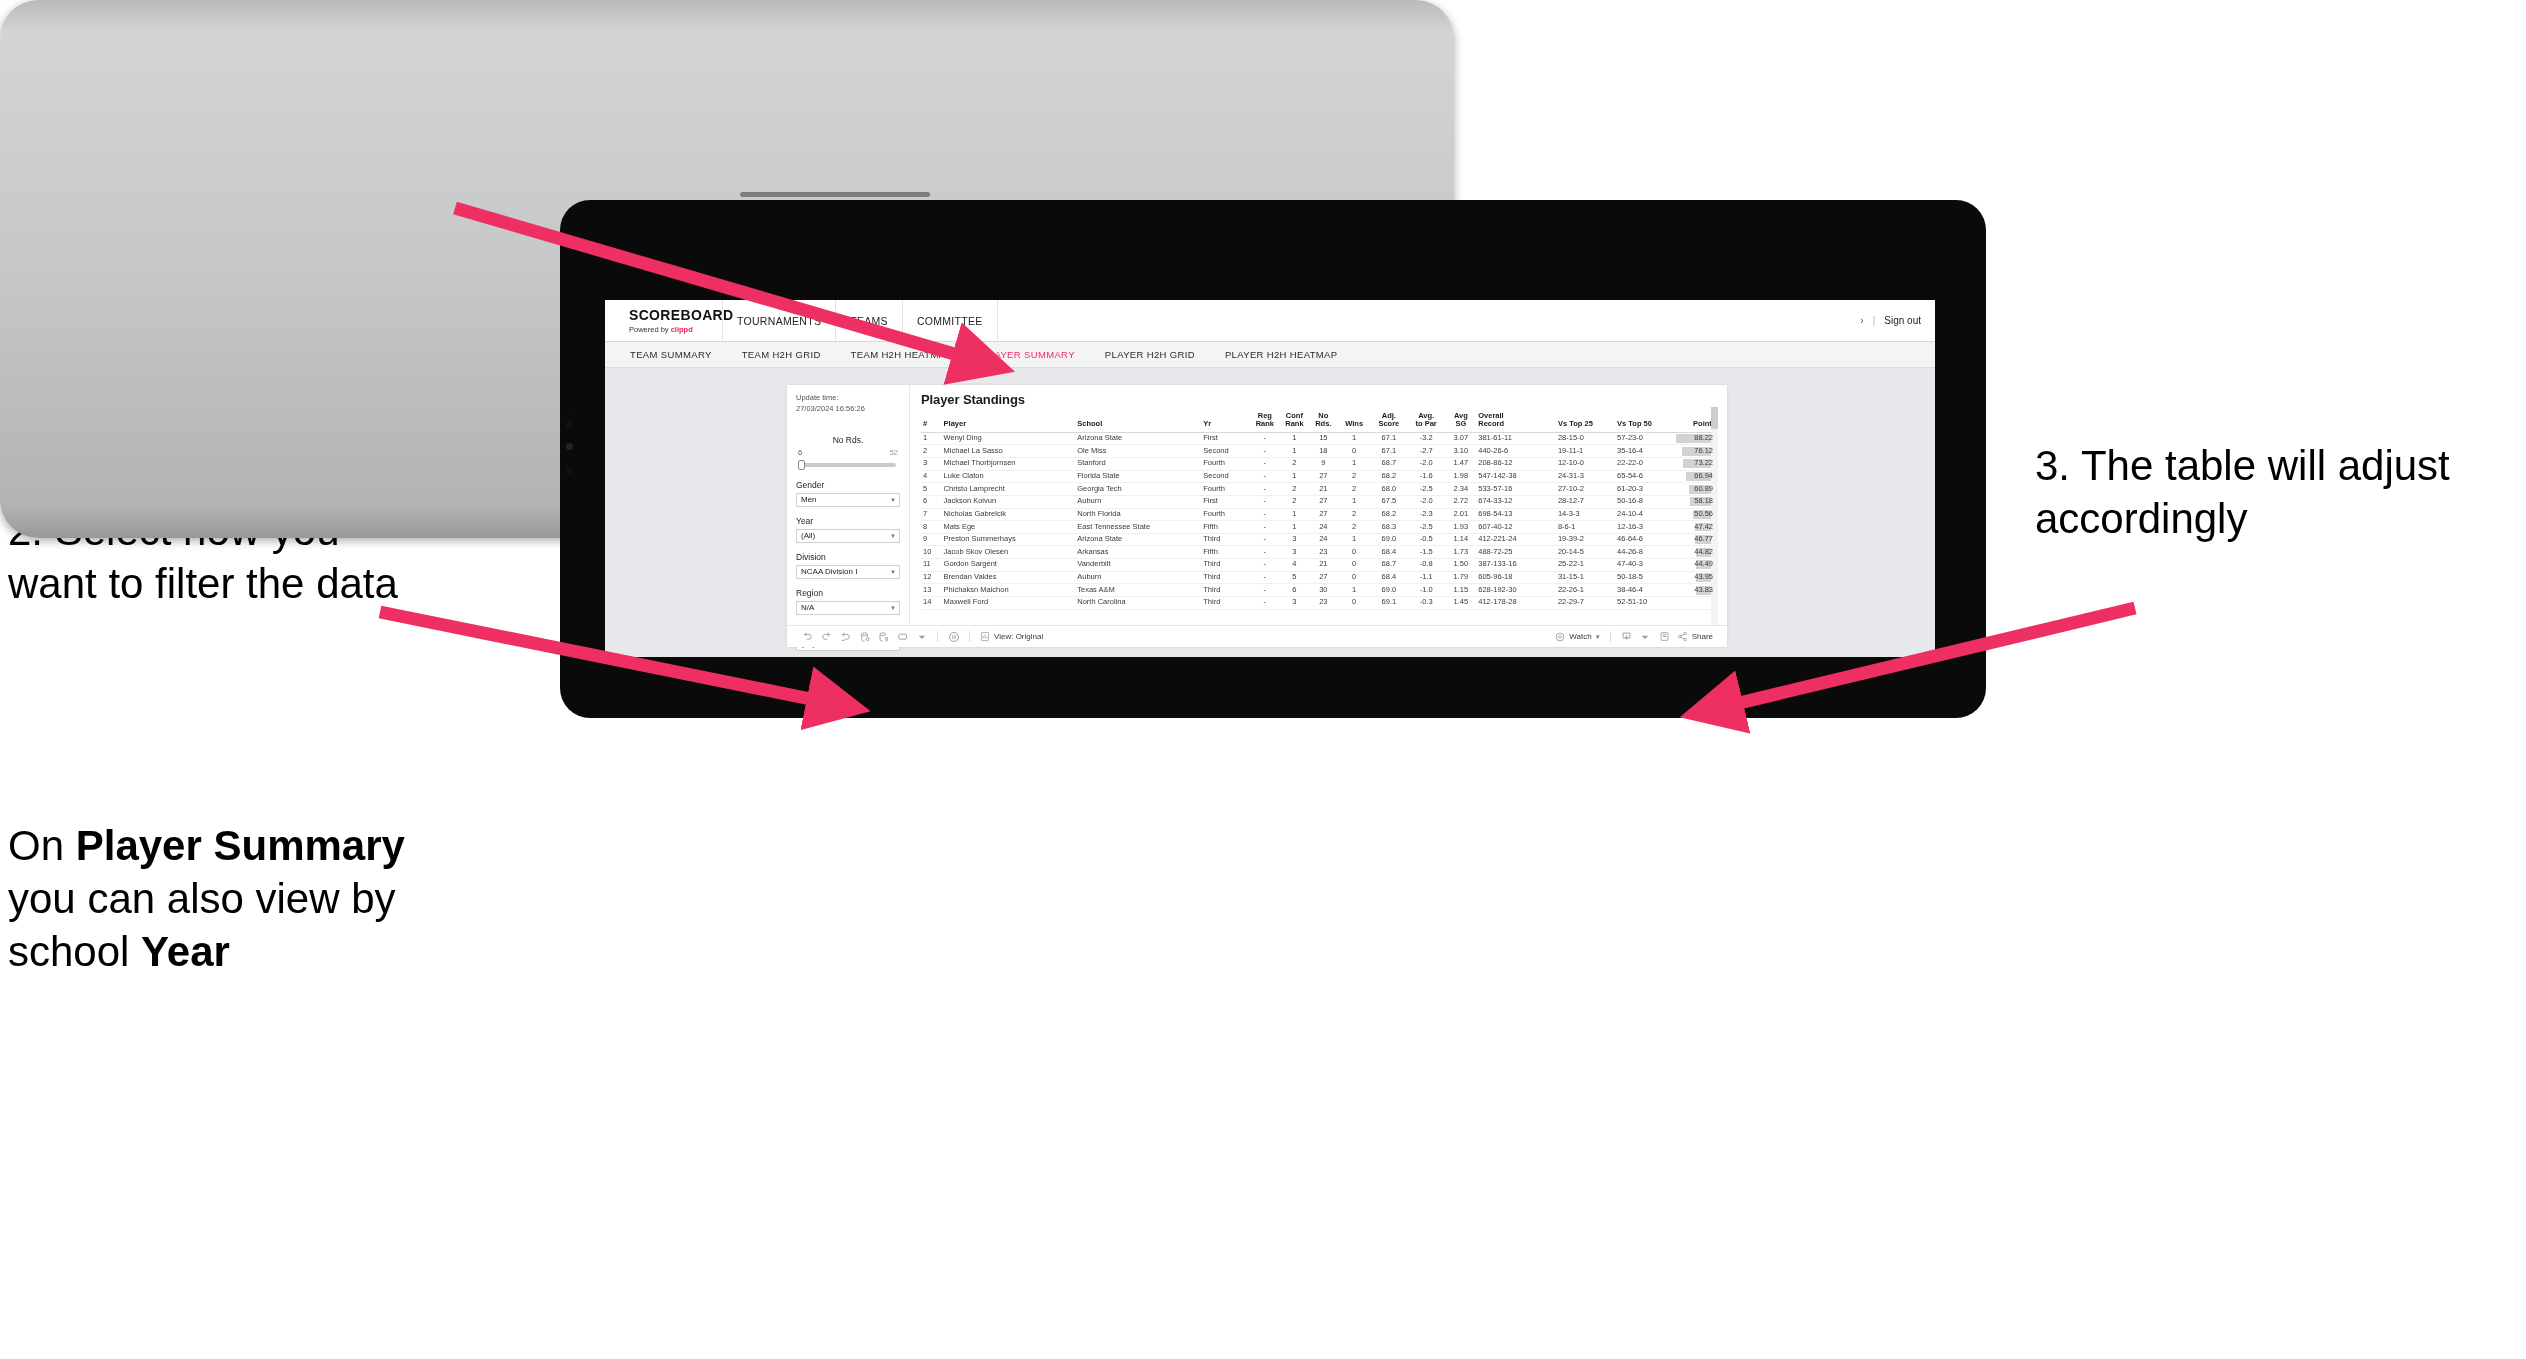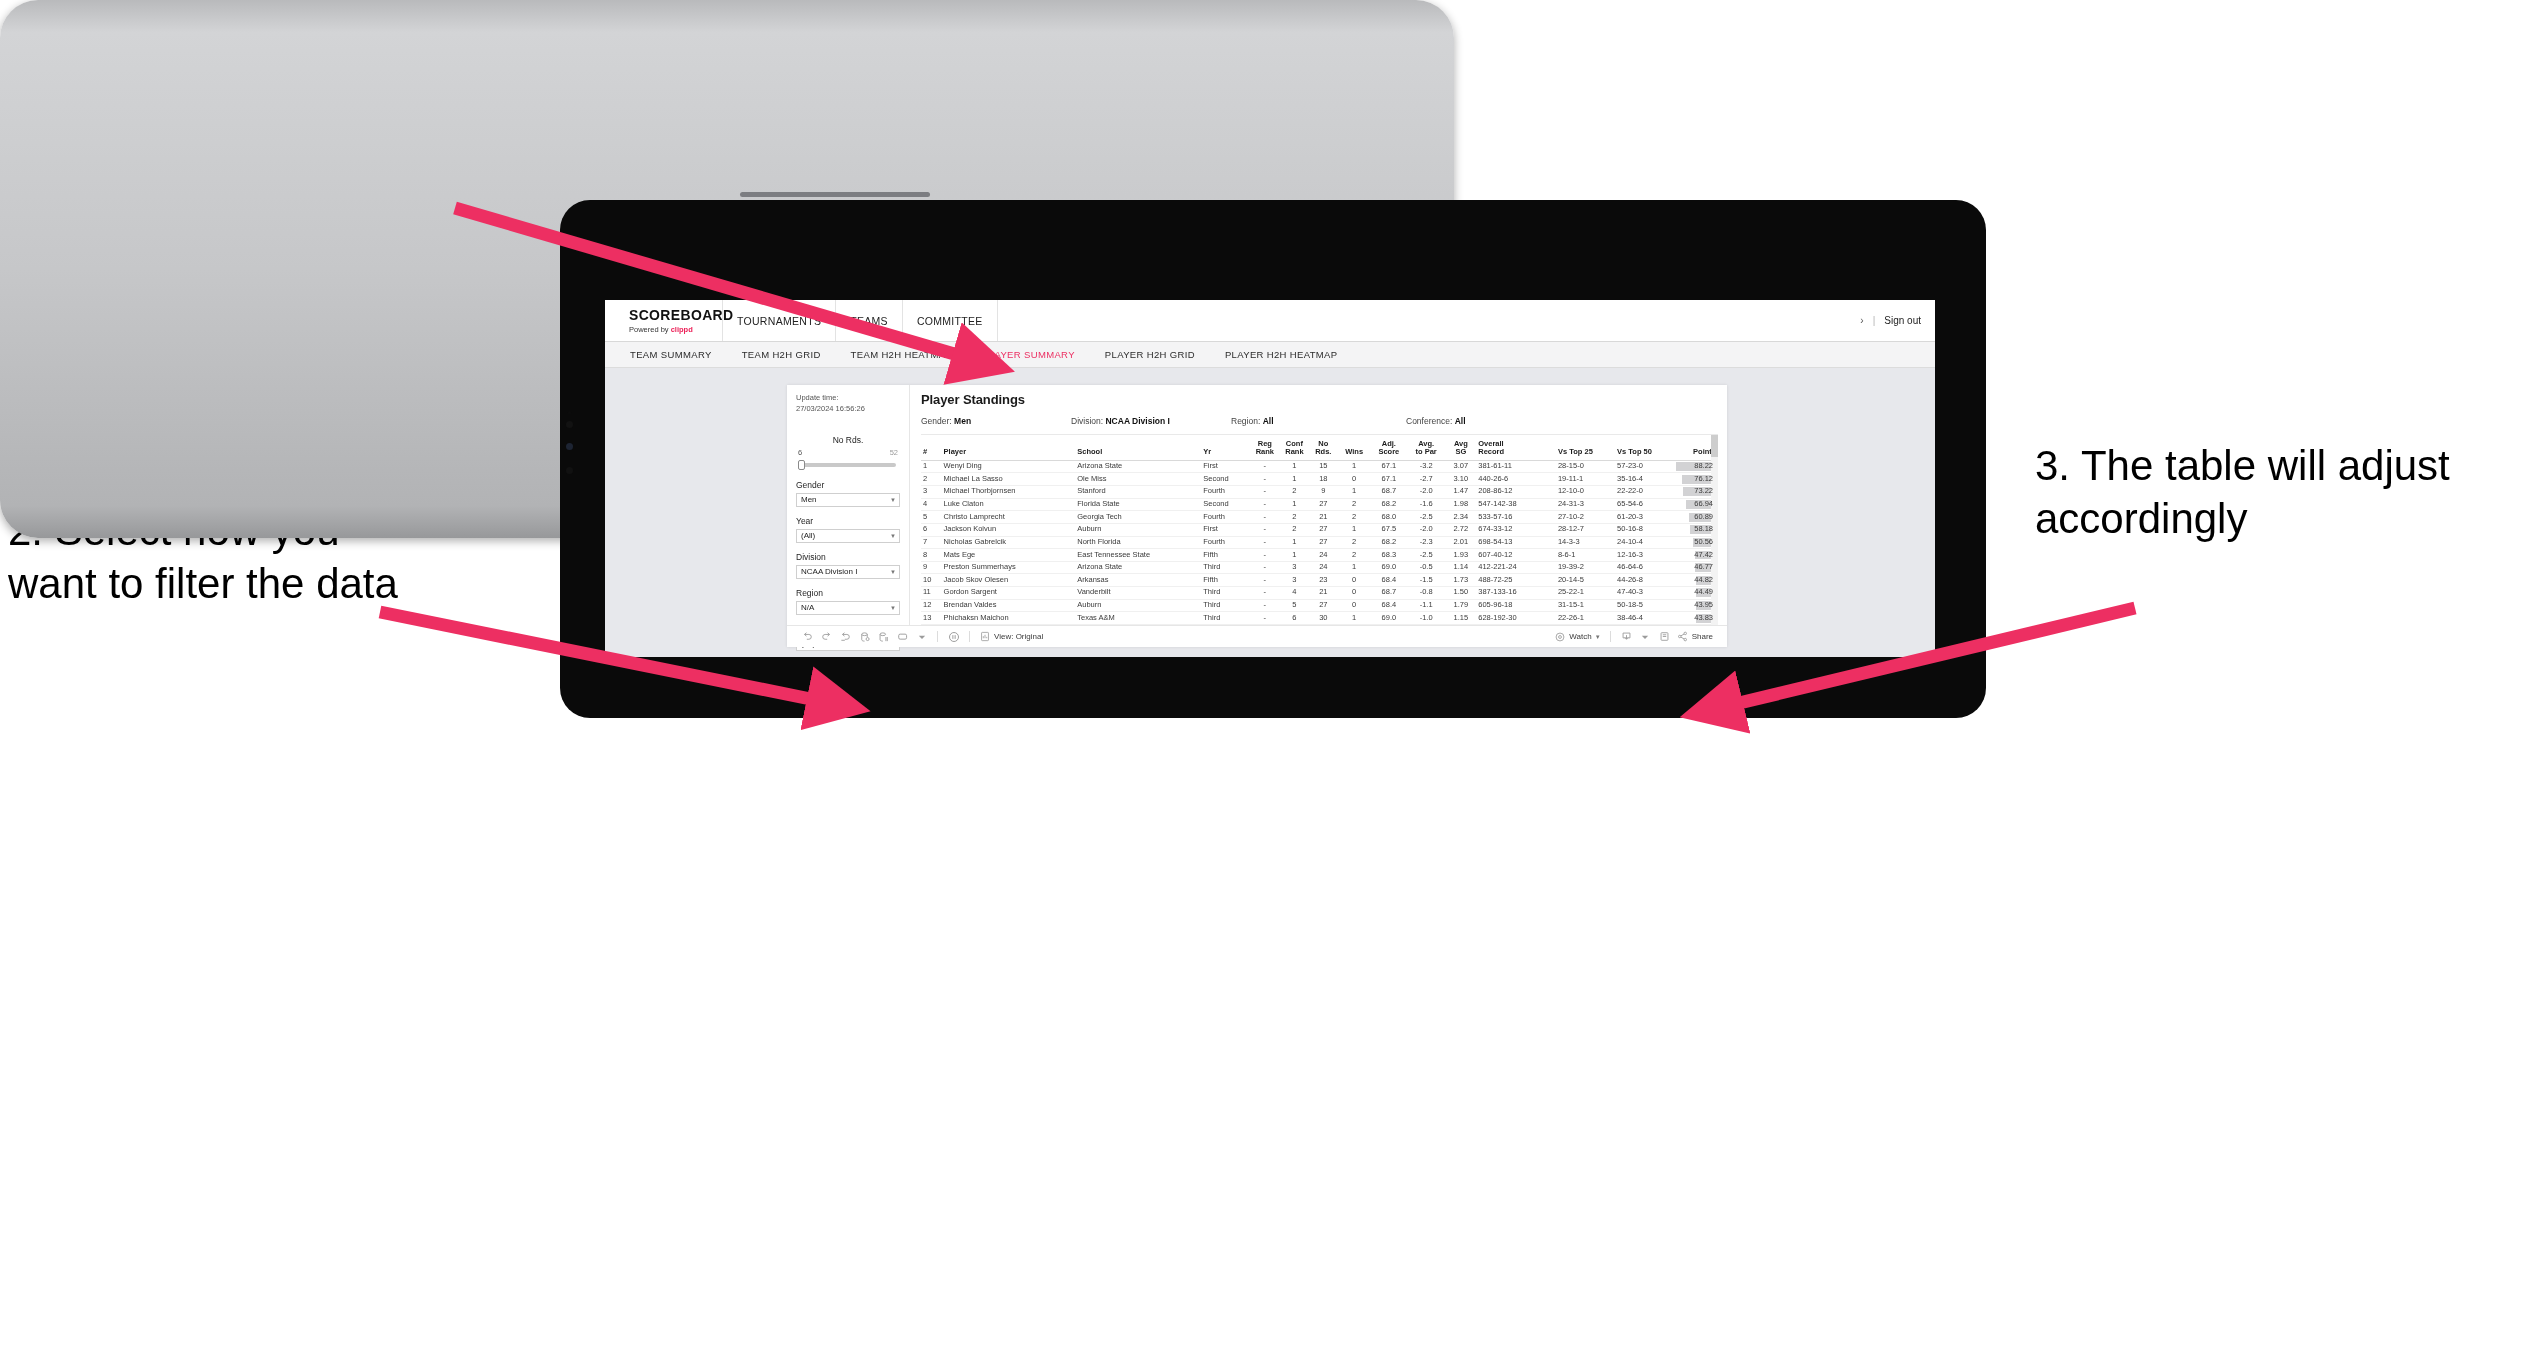--- a/index.html
+++ b/index.html
@@ -238,20 +238,21 @@
 
   <div class="anno" id="anno-1">
     <span class="num">1.</span>
     <span class="body">
       <span>To see a Player’s rankings summary click </span><b>PLAYER SUMMARY</b>
     </span>
   </div>
 
   <div class="anno" id="anno-2">2. Select how you want to filter the data</div>
 
+  <div class="anno" id="anno-3"><span>On </span><b>Player Summary</b><span> you can also view by school </span><b>Year</b></div>
 
   <div class="anno" id="anno-4">3. The table will adjust accordingly</div>
 
   <div id="tablet-shell"></div>
   <div id="tablet-speaker"></div>
   <div id="tablet-screen"></div>
   <div id="tablet-cam"></div>
 
   <div id="app">
 
@@ -337,26 +338,20 @@
             <div class="filter-select">
               <span>(All)</span>
               <span class="caret">▼</span>
             </div>
           </div>
 
         </div>
 
         <div id="tablewrap">
           <div id="dash-title">Player Standings</div>
-          <div id="dash-meta">
-            <div class="meta-item"><span>Gender: </span><b>Men</b></div>
-            <div class="meta-item"><span>Division: </span><b>NCAA Division I</b></div>
-            <div class="meta-item"><span>Region: </span><b>All</b></div>
-            <div class="meta-item"><span>Conference: </span><b>All</b></div>
-          </div>
 
           <div style="position:relative; flex:1; min-height:0; overflow:hidden;">
             <table>
               <thead>
                 <tr>
                   <th class="c-num"><span>#</span></th>
                   <th class="c-play"><span>Player</span></th>
                   <th class="c-sch"><span>School</span></th>
                   <th class="c-yr"><span>Yr</span></th>
                   <th class="c-reg"><span>Reg</span><br><span>Rank</span></th>

